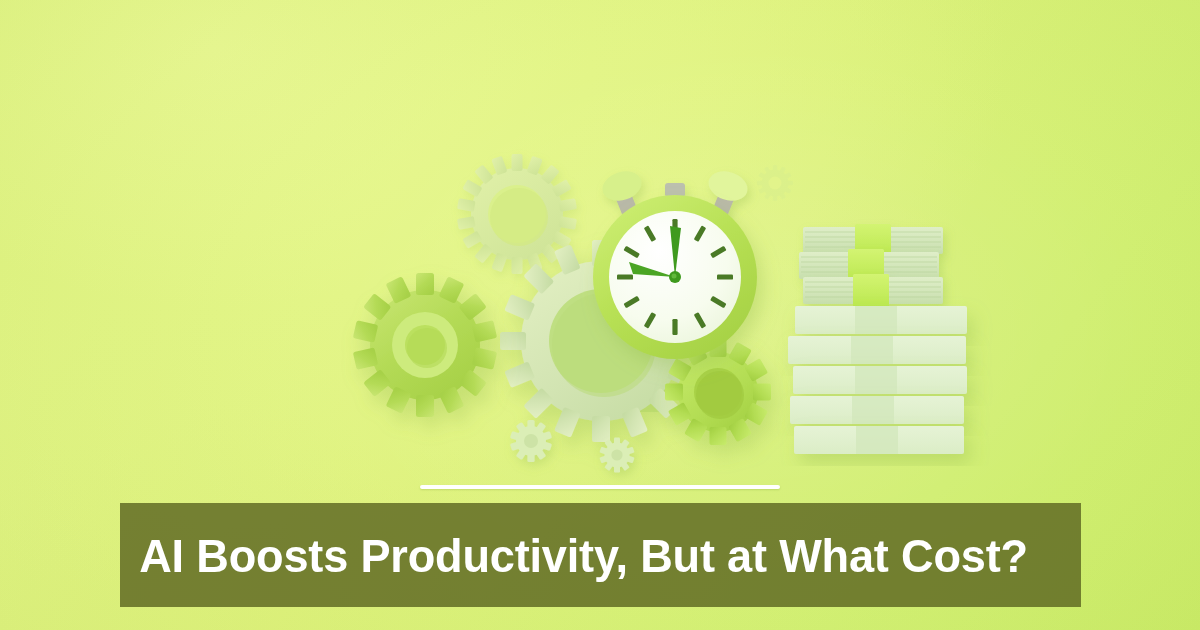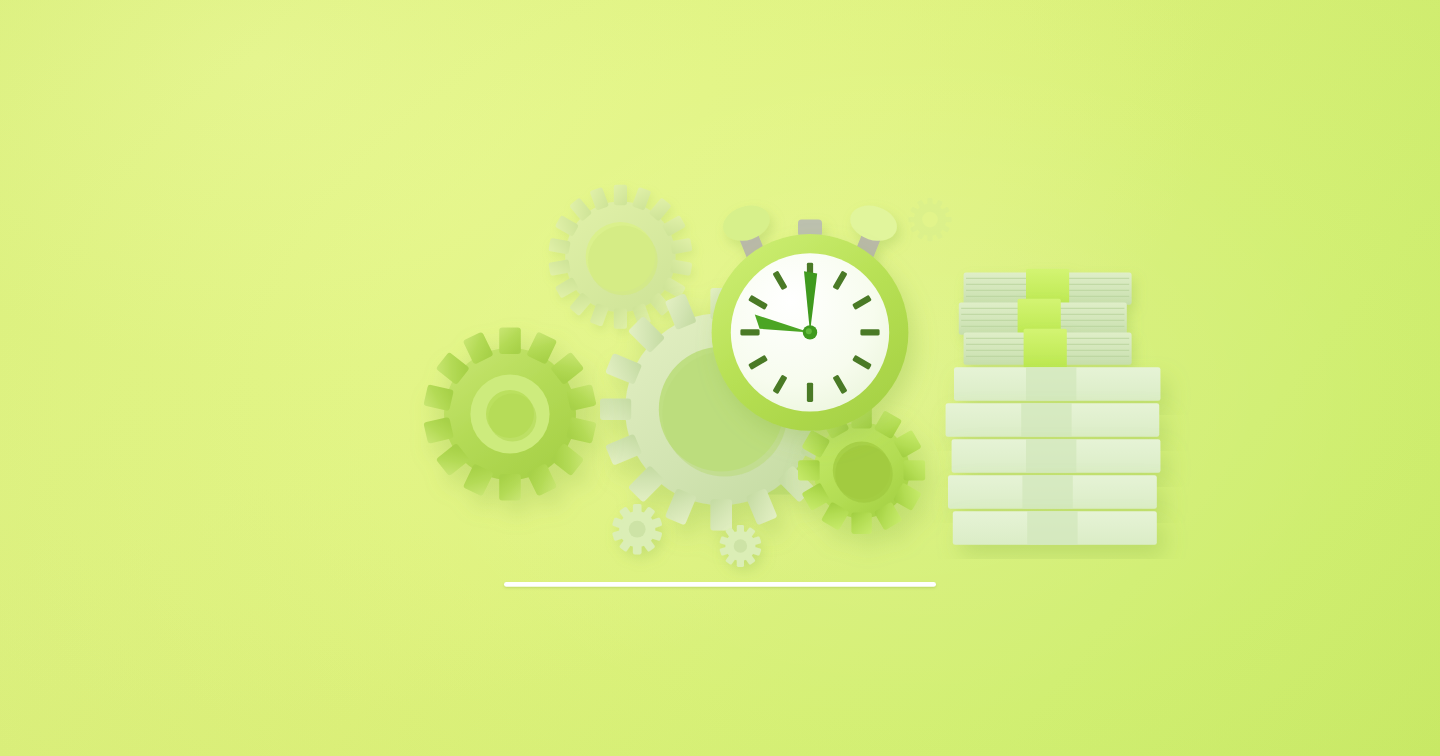--- a/index.html
+++ b/index.html
@@ -405,14 +405,17 @@
       </g>
       <g filter="url(#softShadow)">
         <rect x="794" y="426" width="170" height="28" rx="2" fill="url(#gradSlabTop)"></rect>
         <rect x="856" y="426" width="42" height="28" fill="#d2e7bb" opacity="0.75"></rect>
       </g>
     </g>
   </svg>
 
   <div id="headline-rule"></div>
 
+  <div id="title-bar">
+    <div id="title-text">AI Boosts Productivity, But at What Cost?</div>
+  </div>
 
 </div>
 
 </body></html>

